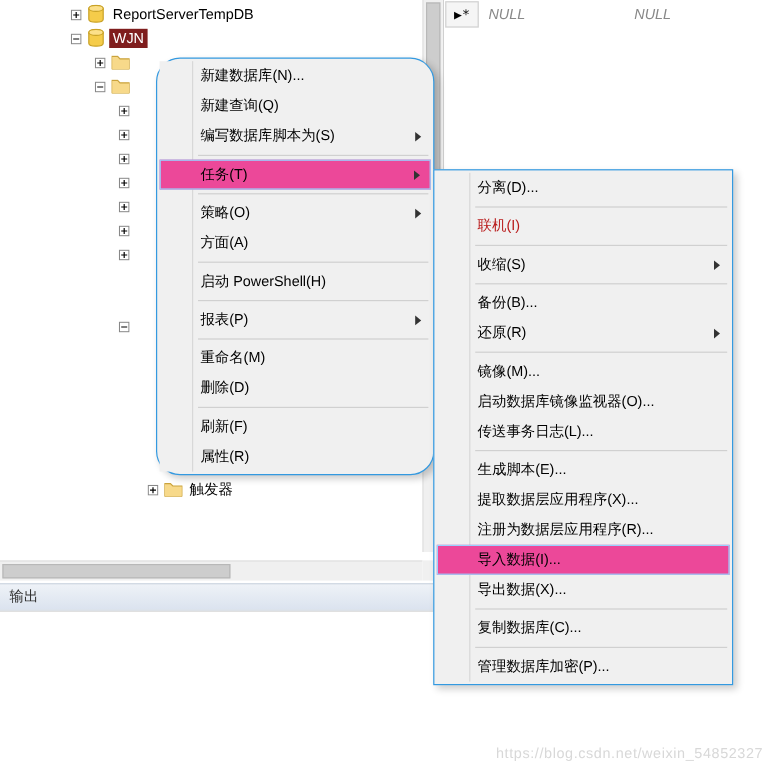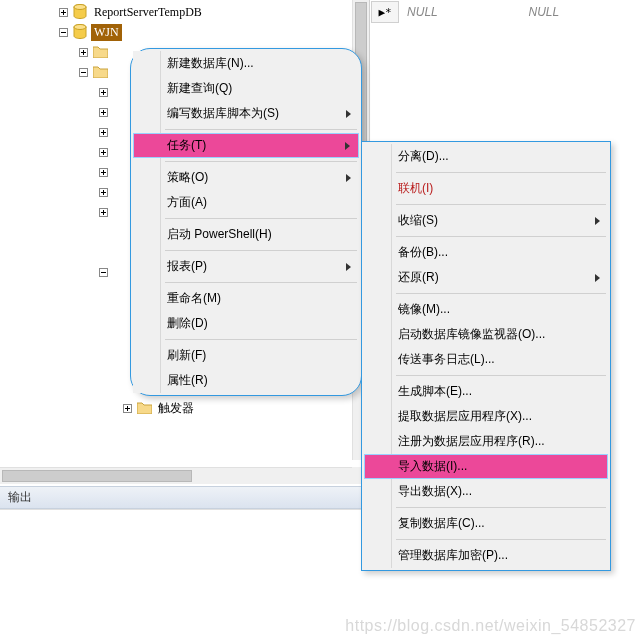--- a/index.html
+++ b/index.html
@@ -40,23 +40,23 @@
   .db-icon {
     width: 16px; height: 16px;
     margin-right: 3px;
     display: inline-flex; align-items:center; justify-content:center;
   }
   .folder-icon {
     width: 16px; height: 16px;
     margin-right: 3px;
     display:inline-flex; align-items:center; justify-content:center;
   }
-  .tree-label { padding: 1px 3px; font-family: Liberation Serif, serif; }
+  .tree-label { padding: 1px 3px; }
   .tree-label.selected {
-    background: #a16207;
+    background: #7f1d1d;
     color: #fff;
   }
   .indent { display:inline-block; }
 
   .scrollbar-v {
     position:absolute; right:0; top:0; width:17px; height:460px;
     background:#f0f0f0; border-left:1px solid #e0e0e0;
   }
   .scroll-thumb-v {
     position:absolute; left:2px; right:2px; top:2px; height:290px;
@@ -138,21 +138,21 @@
     width:0;height:0;
     border-top:4px solid transparent;
     border-bottom:4px solid transparent;
     border-left:5px solid #333;
   }
   .menu1 { left:130px; top:48px; width:232px;border-radius:20px; }
   .menu2 { left:361px; top:141px; width:250px; }
 
   .watermark {
     position:absolute; right:6px; bottom:4px;
-    color:#d8d8d8; font-size:16px; letter-spacing:.5px;
+    color:#d8d8d8; font-size:12px; letter-spacing:.5px;
     pointer-events:none;
   }
 </style>
 </head>
 <body>
 
 <div class="tree-panel">
   <div class="tree-content">
 
     <div class="tree-row">

